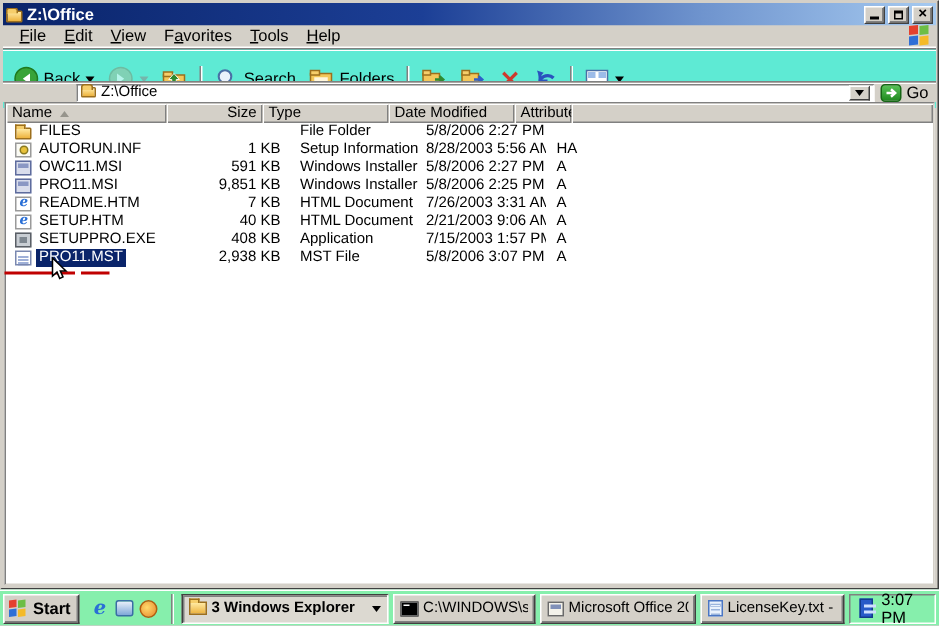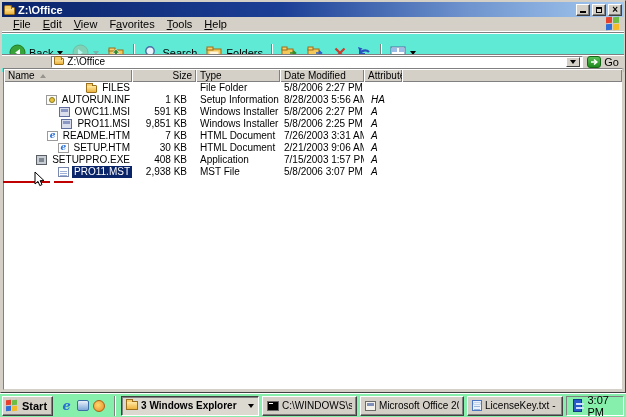--- a/index.html
+++ b/index.html
@@ -65,32 +65,32 @@
   .go-icon { width:14px; height:12px; background:linear-gradient(#57C257,#1F8A1F); border:1px solid #156615; border-radius:3px;
              color:#fff; font-weight:bold; display:flex; align-items:center; justify-content:center; }
   .go-icon svg{ display:block; }
 
   
   .content { position:absolute; left:2px; top:67px; right:2px; bottom:2px; background:#fff;
              border:1px solid; border-color:#808080 #D4D0C8 #D4D0C8 #808080; overflow:hidden; }
   .lhead { display:flex; height:13px; background:#D4D0C8; font-size:10px; }
   .hcell { position:relative; padding:0 4px; display:flex; align-items:center; background:#D4D0C8;
            box-shadow:inset 1px 1px 0 #fff, inset -1px -1px 0 #808080; cursor:default; overflow:hidden; white-space:nowrap; }
-  .h-name { width:128px; } .h-size { width:64px; justify-content:flex-end; }
+  .h-name { width:107px; } .h-size { width:64px; justify-content:flex-end; }
   .h-type { width:84px; } .h-date { width:84px; } .h-attr { width:38px; } .h-fill { flex:1; }
   .sort-up { width:0; height:0; border-left:3px solid transparent; border-right:3px solid transparent;
              border-bottom:4px solid #96948C; margin-left:5px; }
 
   .frow { display:flex; height:12px; font-size:10px; line-height:12px; cursor:default; }
   .cell { white-space:nowrap; overflow:hidden; }
-  .c-name { width:128px; display:flex; align-items:center; padding-left:16px;justify-content:flex-end; }
+  .c-name { width:128px; display:flex; align-items:center; padding-left:6px; }
   .c-size { width:64px; text-align:right; padding-right:9px; }
   .c-type { width:84px; padding-left:4px; }
   .c-date { width:84px; padding-left:4px; }
-  .c-attr { width:38px; padding-left:7px;font-style:italic; }
+  .c-attr { width:38px; padding-left:7px; }
   .nm { padding:0 2px; }
   .nm-sel { background:#0A246A; color:#fff; }
 
   .ic { display:inline-block; position:relative; width:11px; height:10px; margin-right:3px; flex:none; }
   .ic-folder { background:linear-gradient(#FFE9A2,#EDB33E); border:1px solid #9C6F1D; border-radius:1px; height:8px; margin-top:1px; }
   .ic-folder::before { content:""; position:absolute; top:-3px; left:-1px; width:5px; height:2px;
                        background:#F6CE6B; border:1px solid #9C6F1D; border-bottom:none; }
   .ic-inf { background:#FBFBF4; border:1px solid #9a9a9a; }
   .ic-inf::after { content:""; position:absolute; right:1px; bottom:1px; width:4px; height:4px; border-radius:50%;
                    background:#E8C23A; border:1px solid #8a7a20; }
@@ -350,21 +350,21 @@
             <span class="cell c-size">7 KB</span>
             <span class="cell c-type">HTML Document</span>
             <span class="cell c-date">7/26/2003 3:31 AM</span>
             <span class="cell c-attr">A</span>
           </div>
           <div class="frow">
             <span class="cell c-name">
               <i class="ic ic-htm"></i>
               <span class="nm">SETUP.HTM</span>
             </span>
-            <span class="cell c-size">30 KB</span>
+            <span class="cell c-size">40 KB</span>
             <span class="cell c-type">HTML Document</span>
             <span class="cell c-date">2/21/2003 9:06 AM</span>
             <span class="cell c-attr">A</span>
           </div>
           <div class="frow">
             <span class="cell c-name">
               <i class="ic ic-exe"></i>
               <span class="nm">SETUPPRO.EXE</span>
             </span>
             <span class="cell c-size">408 KB</span>

